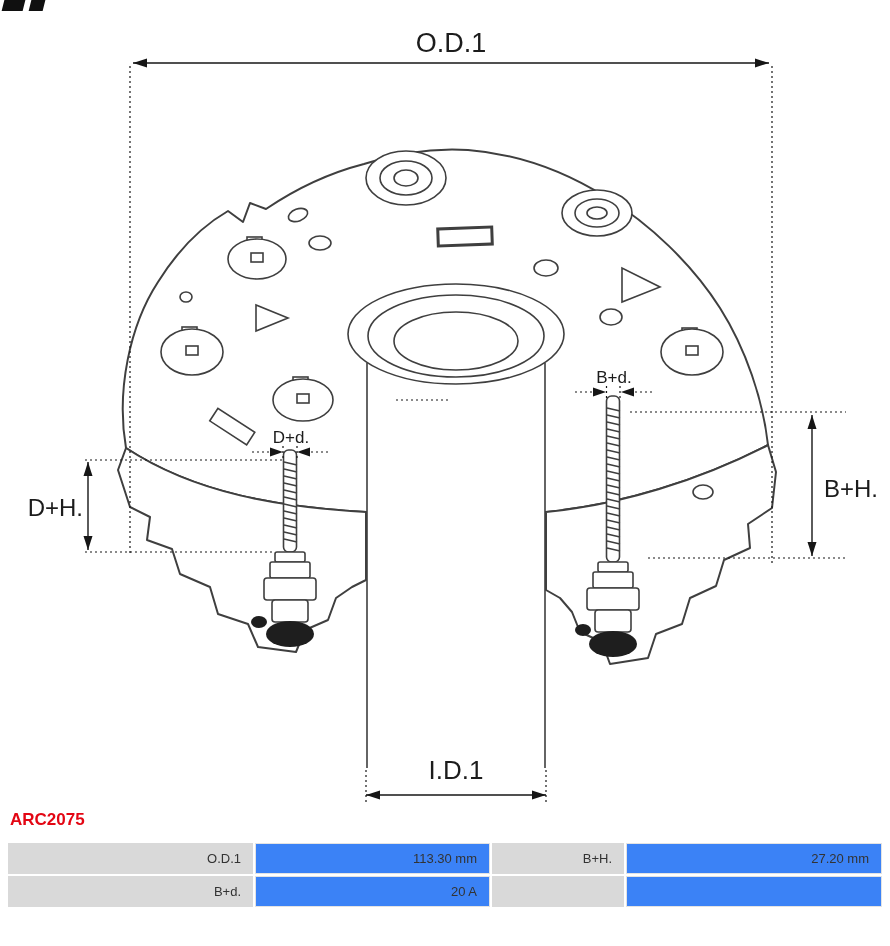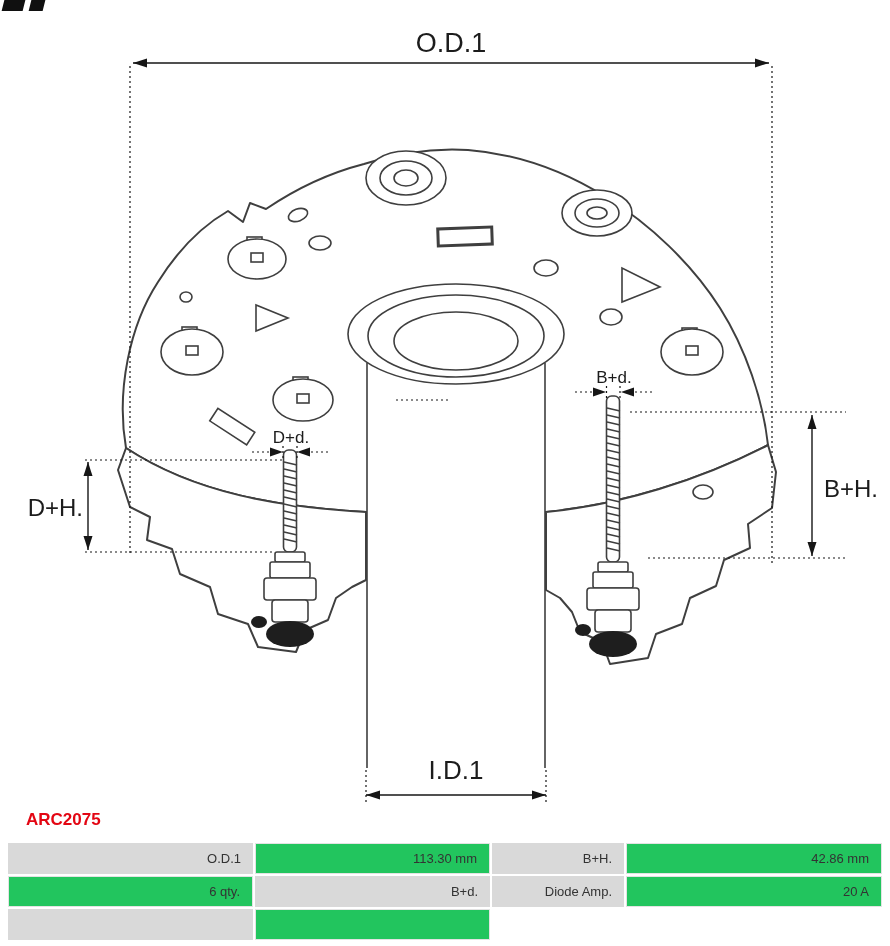--- a/index.html
+++ b/index.html
@@ -22,30 +22,30 @@
   .dim{stroke:#161616;stroke-width:1.4;fill:none;}
   .dot{stroke:#161616;stroke-width:1.2;stroke-dasharray:2 3;fill:none;}
   .arr{fill:#161616;stroke:none;}
   .dtext{fill:#1c1c1c;}
   .t27{font-size:27px;}
   .t26{font-size:26px;}
   .t24{font-size:24px;}
   .t17{font-size:17px;}
 
   
-  .part-no{position:absolute;left:10px;top:810px;font-size:17px;font-weight:bold;color:#e30613;margin-left:16px;}
+  .part-no{position:absolute;left:10px;top:810px;font-size:17px;font-weight:bold;color:#e30613;}
 
   
   .spec{position:absolute;left:8px;top:843px;width:874px;display:grid;
         grid-template-columns:245px 235px 132px 256px;grid-auto-rows:31px;gap:2px;
         font-size:13px;color:#333;}
   .cell{display:flex;align-items:center;justify-content:flex-end;
         padding-right:12px;box-sizing:border-box;}
   .lbl{background:#d9d9d9;}
-  .val{background:#22c55e;border:1px solid #e3e3e3;}
+  .val{background:#3b82f6;border:1px solid #e3e3e3;}
 </style>
 </head>
 <body>
 
 <div class="page">
 
   <div class="logo-frag">
     <span class="b1"></span>
       <span class="b2"></span>
   </div>
@@ -218,24 +218,22 @@
       <text class="dtext t26" x="456" y="779" text-anchor="middle">I.D.1</text>
     </g>
   </svg>
 
   <div class="part-no">ARC2075</div>
 
   <div class="spec">
     <div class="cell lbl">O.D.1</div>
     <div class="cell val">113.30 mm</div>
     <div class="cell lbl">B+H.</div>
-    <div class="cell val">42.86 mm</div>
-
-    <div class="cell val">6 qty.</div>
+    <div class="cell val">27.20 mm</div>
+
     <div class="cell lbl">B+d.</div>
 
-    <div class="cell lbl">Diode Amp.</div>
     <div class="cell val">20 A</div>
     <div class="cell lbl"></div>
     <div class="cell val"></div>
   </div>
 
 </div>
 
 </body></html>

